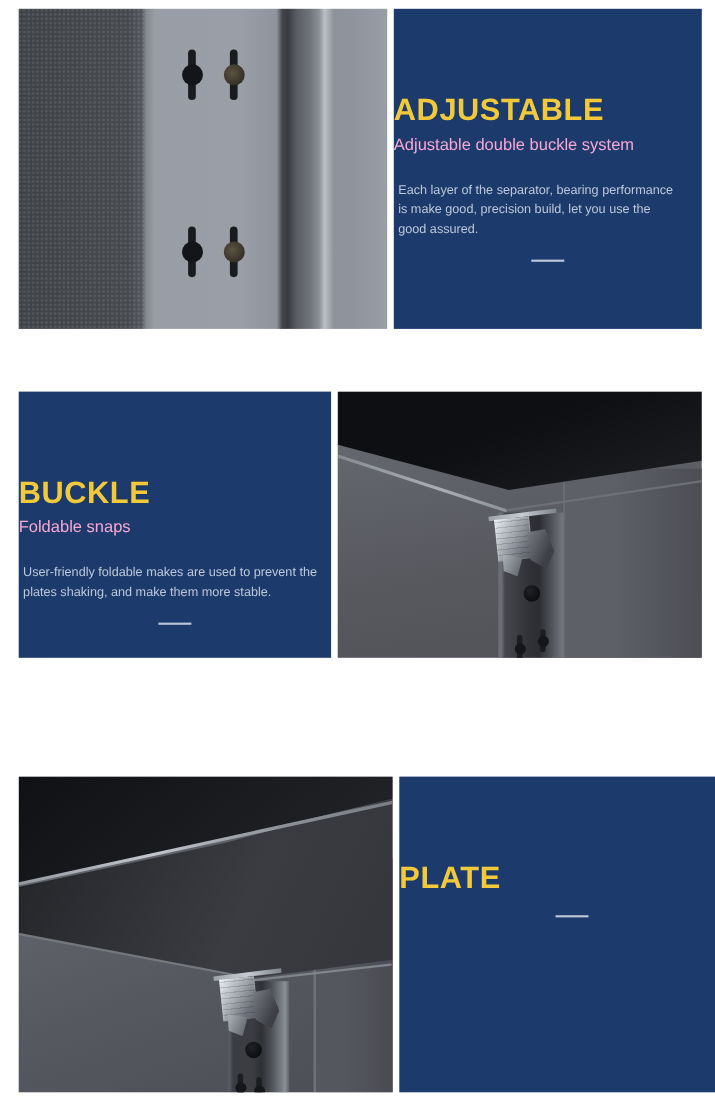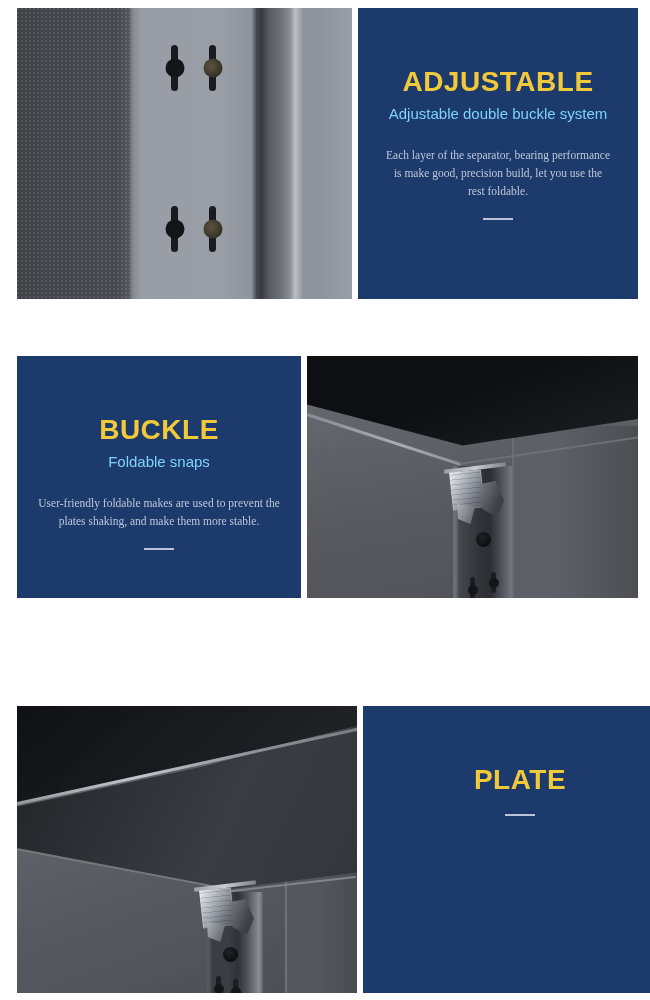--- a/index.html
+++ b/index.html
@@ -8,32 +8,32 @@
     font-family:"Liberation Sans", sans-serif;
   }
   .sec{position:absolute;left:17px;width:621px;}
   #sec1{top:8px;height:291px;}
   #sec2{top:356px;height:242px;}
   #sec3{top:706px;height:287px;}
 
   
   .panel{
     position:absolute;top:0;bottom:0;background:#1c3a6b;color:#fff;
-    text-align:center;box-sizing:border-box;padding-top:58px;
+    text-align:left;box-sizing:border-box;padding-top:76px;
   }
   #panel1{left:341px;width:280px;}
   #panel2{left:0;width:284px;}
   #panel3{left:346px;width:314px;}
   .title{
     margin:0;font-size:28px;line-height:32px;font-weight:bold;
     color:#f2c93a;letter-spacing:.5px;
   }
-  .subtitle{margin-top:6px;font-size:15px;line-height:20px;color:#7dd3fc;}
+  .subtitle{margin-top:6px;font-size:15px;line-height:20px;color:#f9a8d4;}
   .desc{margin-top:22px;padding:0 4px;}
-  .line{white-space:nowrap;font-size:11.5px;line-height:18px;color:#bdc8da;font-family:Liberation Serif, serif;}
+  .line{white-space:nowrap;font-size:11.5px;line-height:18px;color:#bdc8da;}
   .dash{width:30px;height:2px;background:#b9c4d6;margin:18px auto 0;}
 
   
   .photo{position:absolute;top:0;bottom:0;overflow:hidden;}
 
   
   #photo1{
     left:0;width:335px;
     background:linear-gradient(90deg,
       #3f4247 0%, #46494e 30%, #54575d 33.5%,
@@ -149,21 +149,21 @@
       <div class="slot olive" style="left:192px;top:37px;"></div>
       <div class="slot" style="left:154px;top:198px;"></div>
       <div class="slot olive" style="left:192px;top:198px;"></div>
     </div>
     <div class="panel" id="panel1">
       <h2 class="title">ADJUSTABLE</h2>
       <div class="subtitle">Adjustable double buckle system</div>
       <div class="desc">
         <div class="line">Each layer of the separator, bearing performance</div>
         <div class="line">is make good, precision build, let you use the</div>
-        <div class="line">rest foldable.</div>
+        <div class="line">good assured.</div>
       </div>
       <div class="dash"></div>
     </div>
   </section>
 
   <section class="sec" id="sec2">
     <div class="panel" id="panel2">
       <h2 class="title">BUCKLE</h2>
       <div class="subtitle">Foldable snaps</div>
       <div class="desc">

